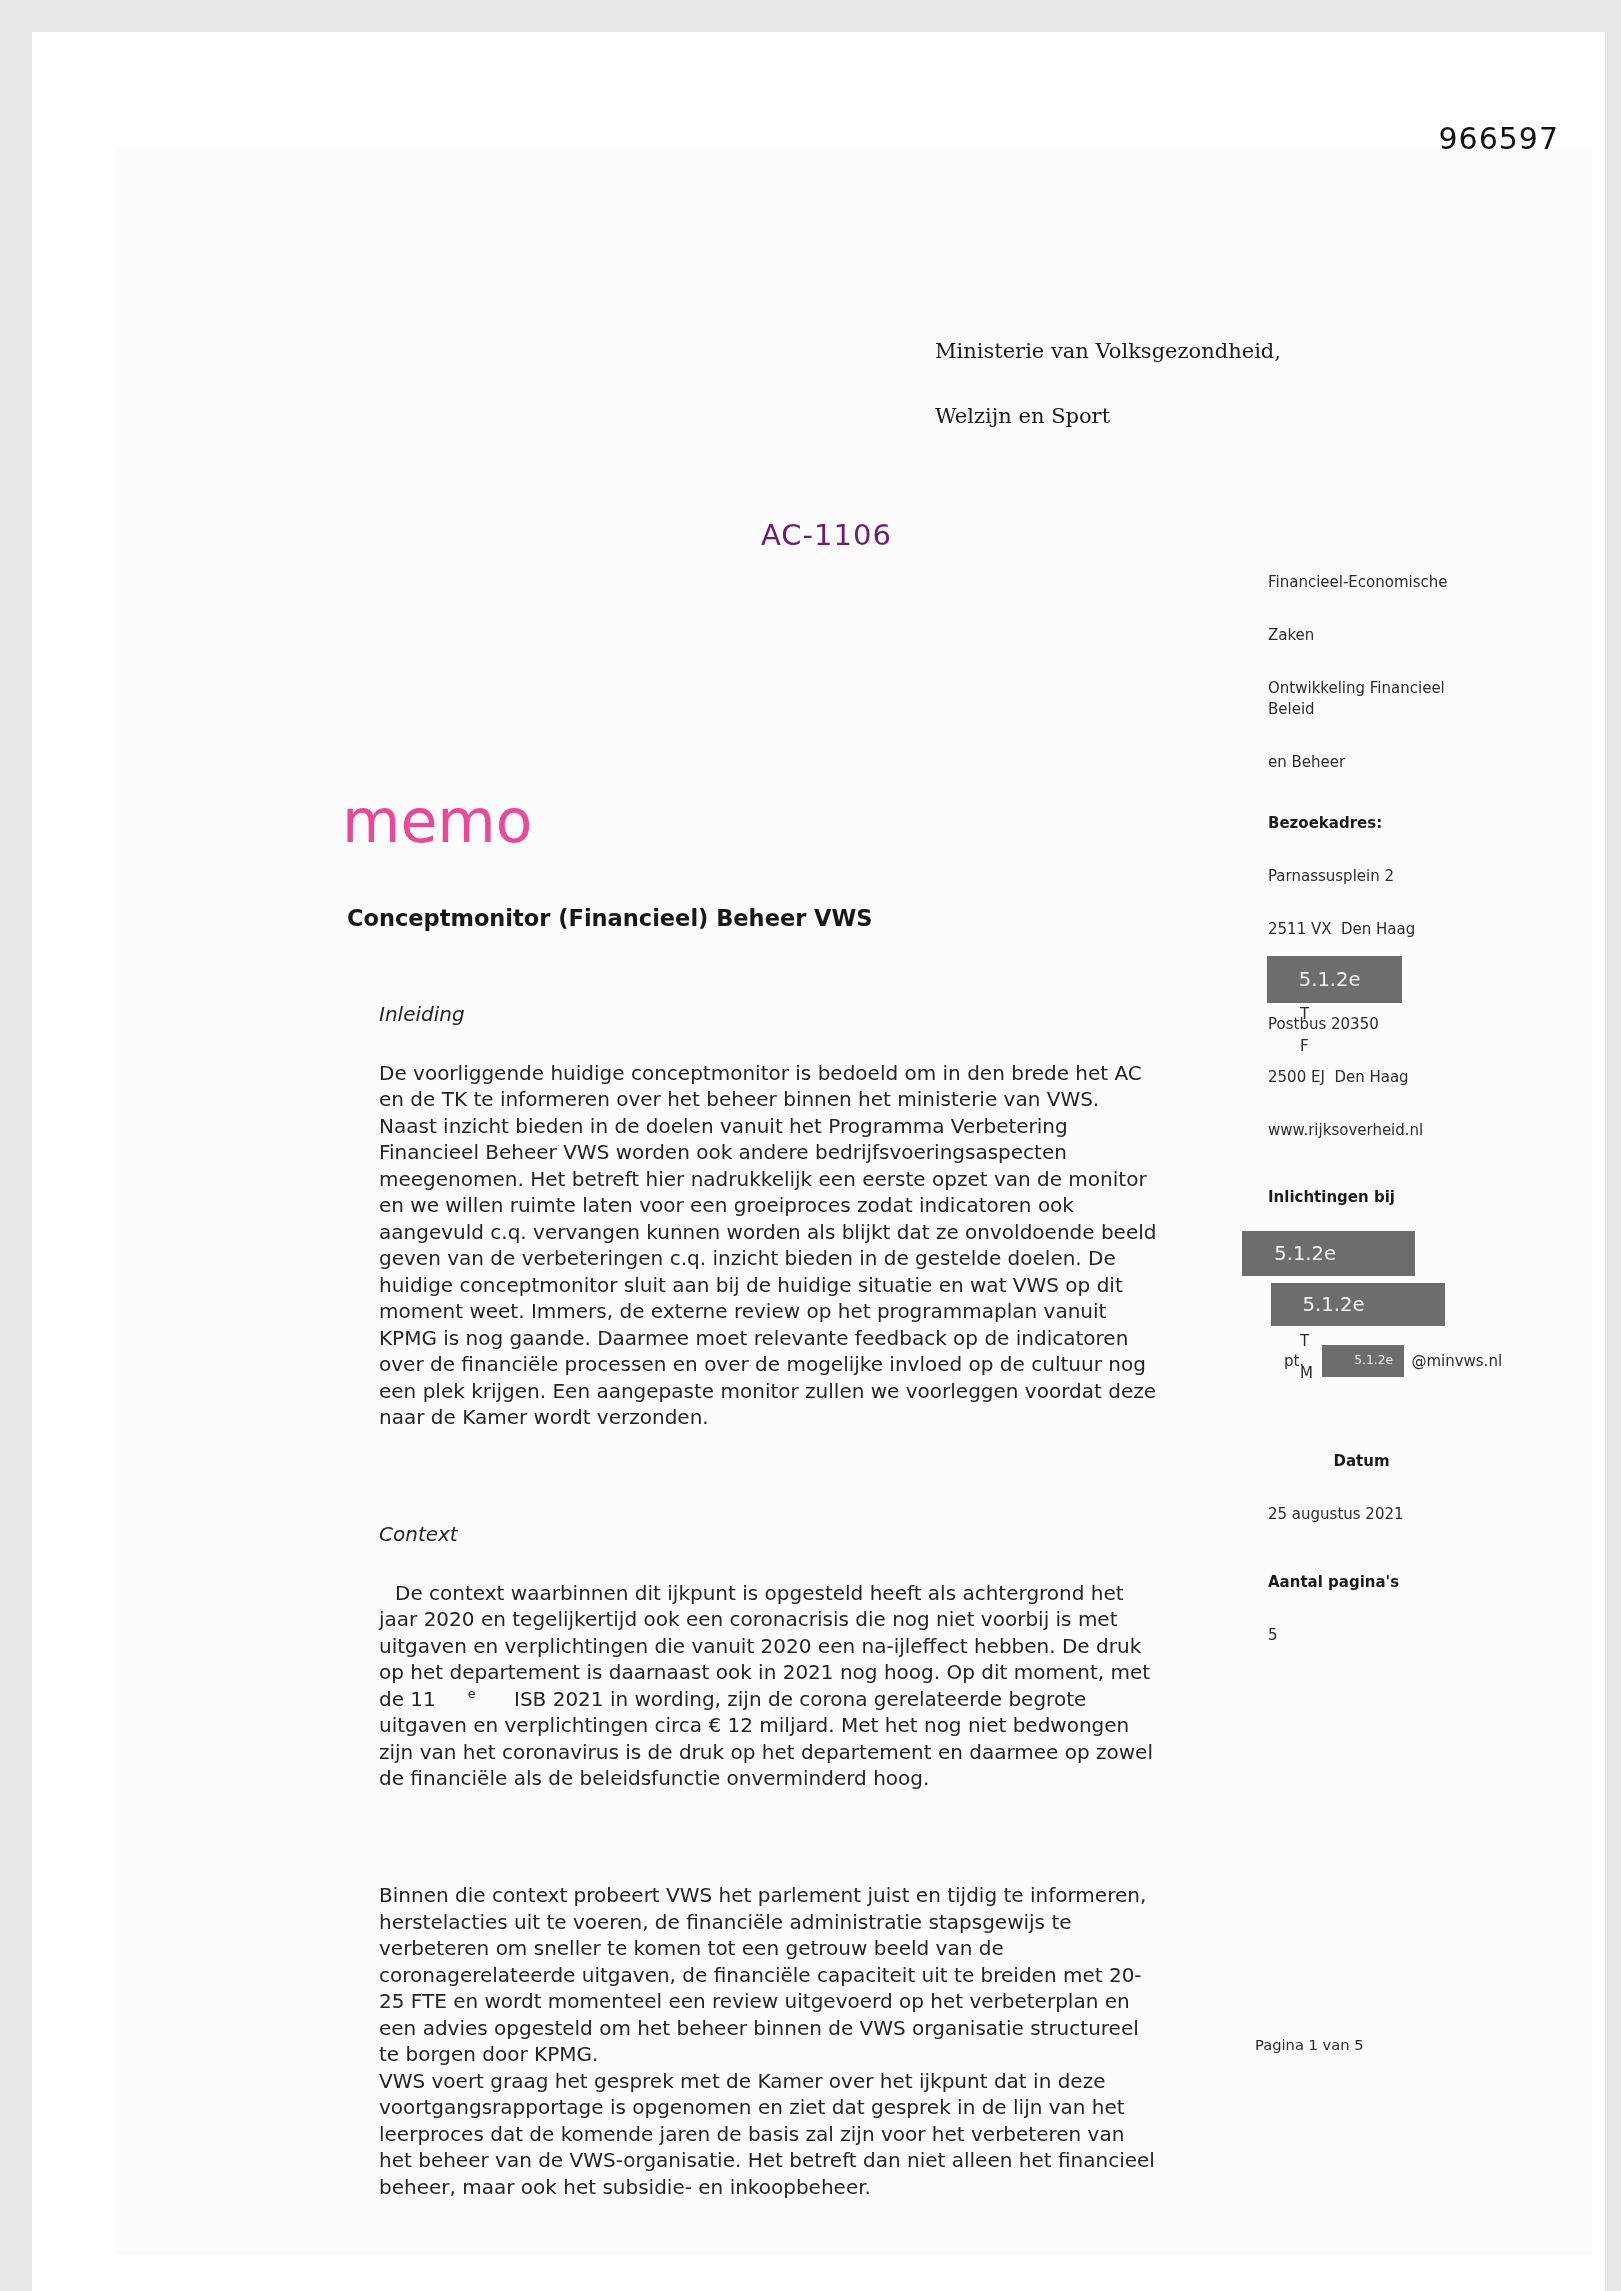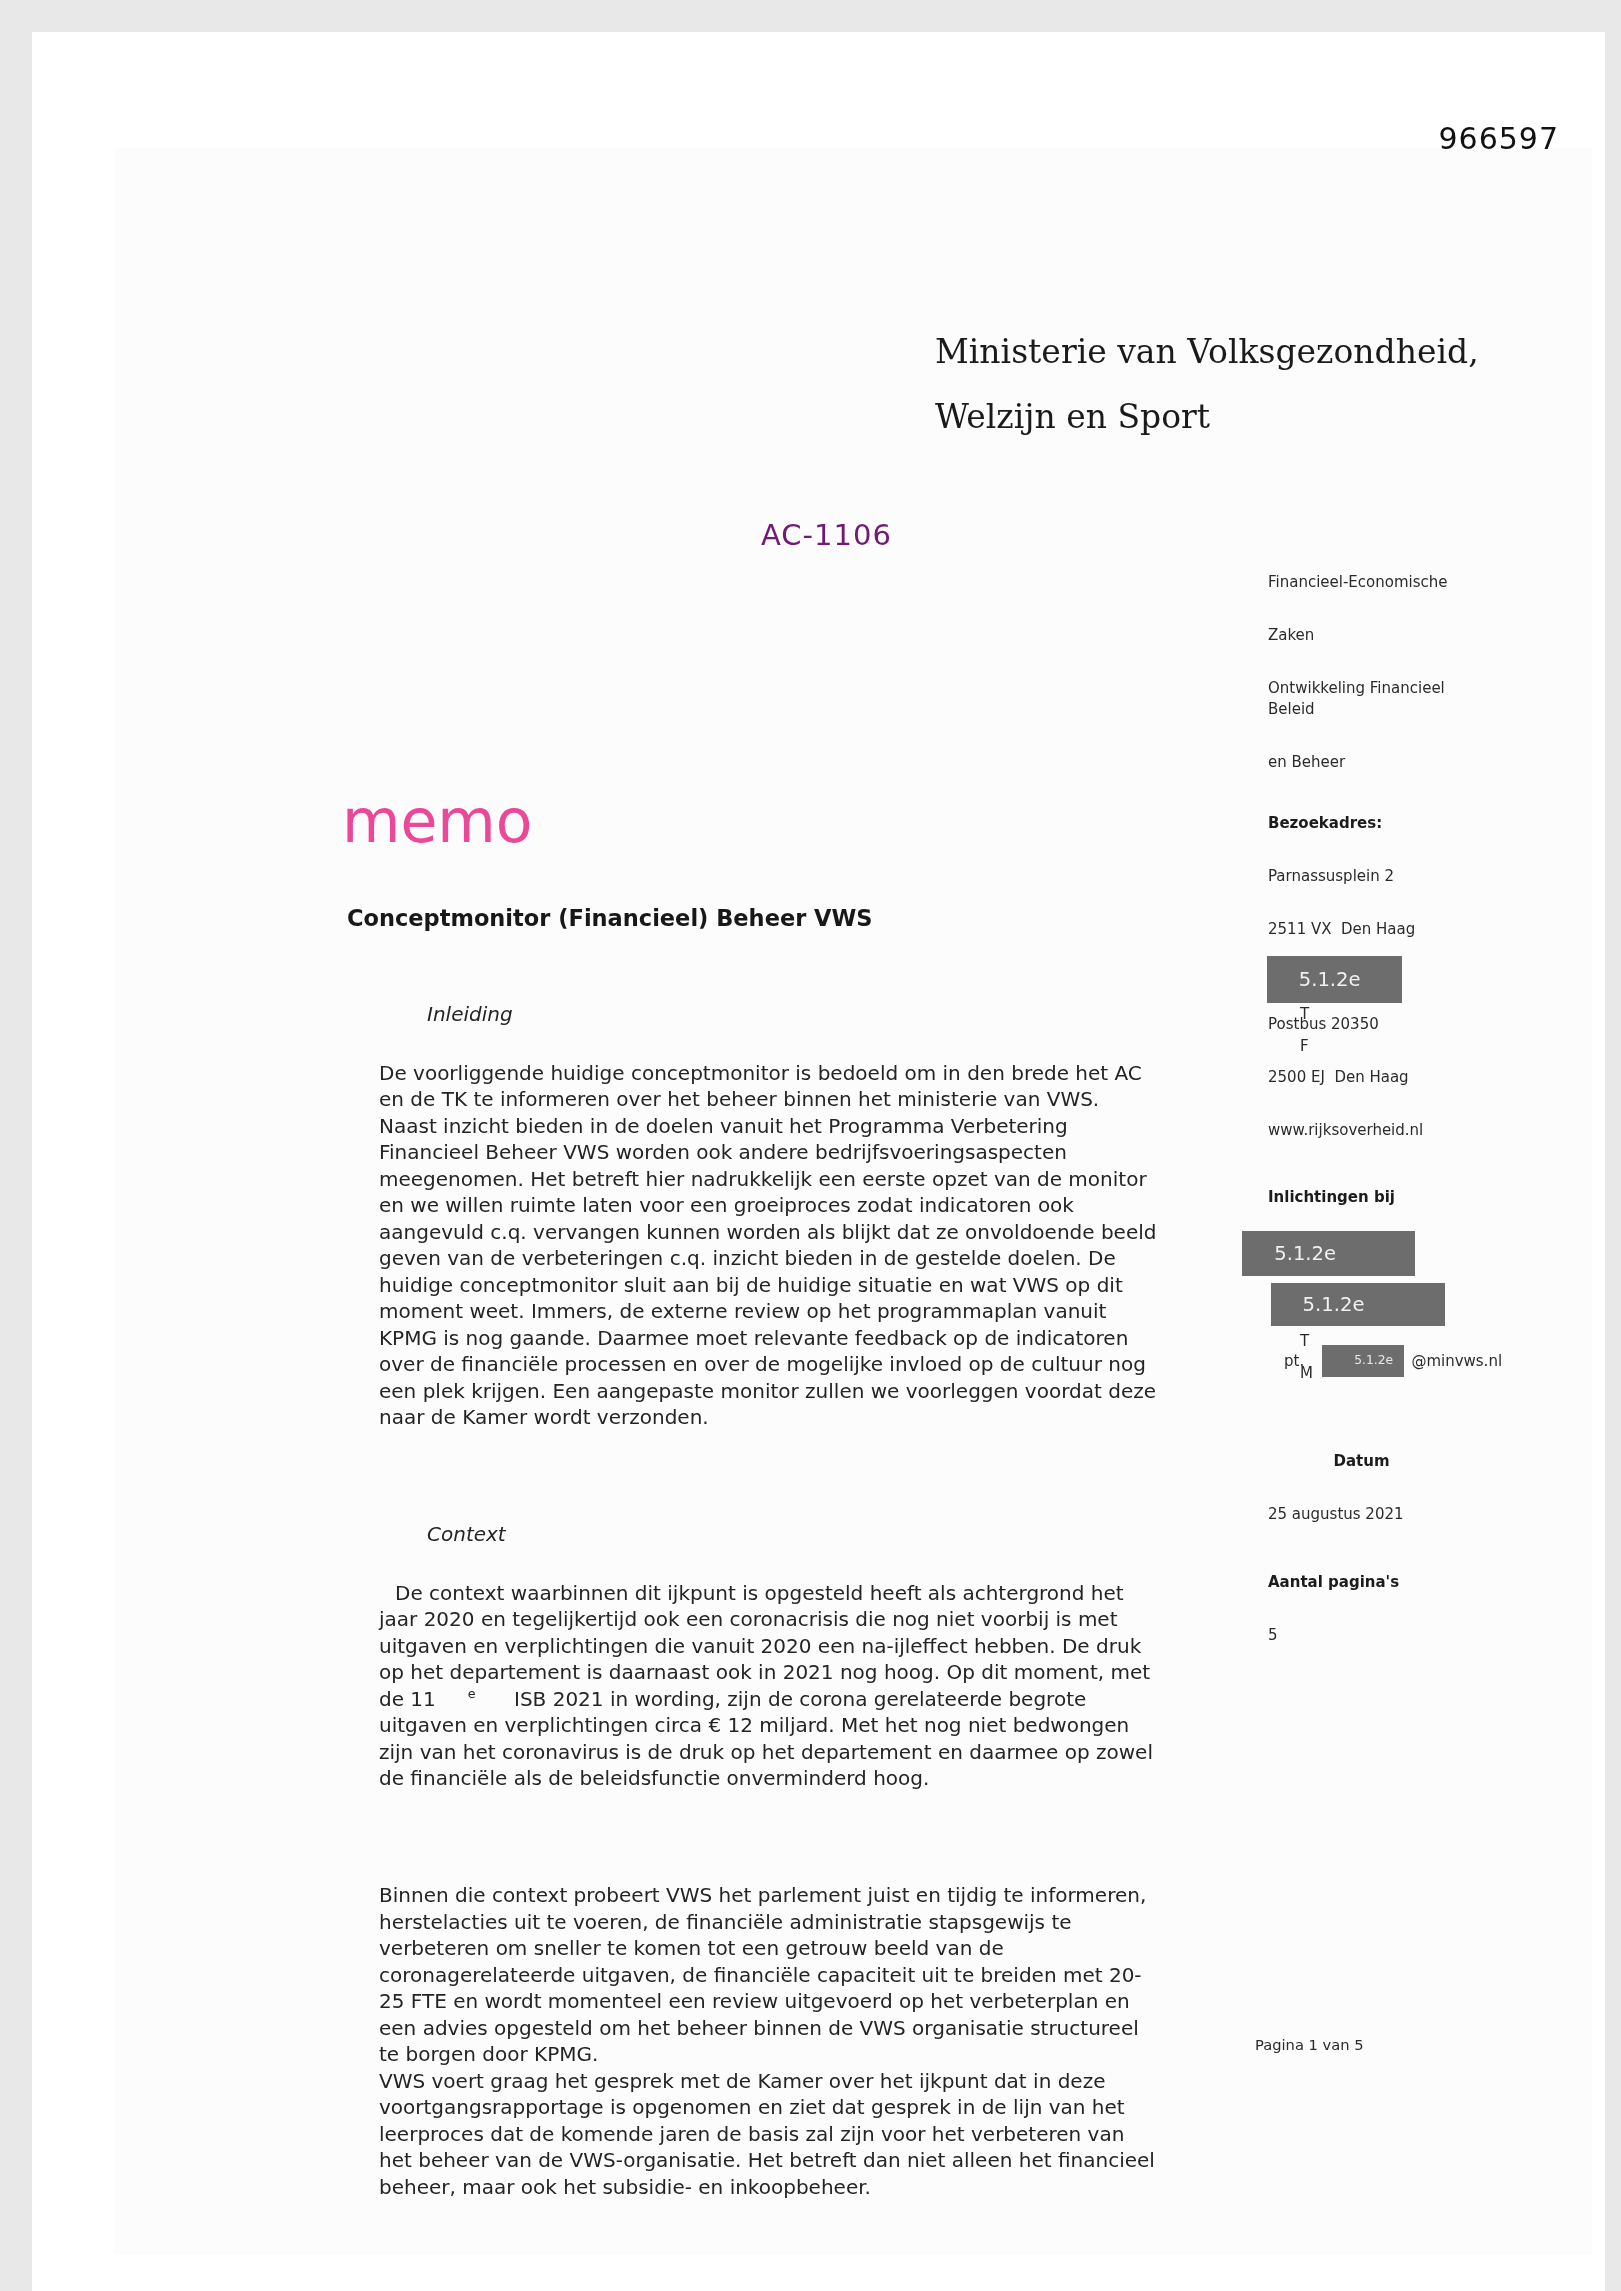--- a/index.html
+++ b/index.html
@@ -25,21 +25,21 @@
     position: absolute;
     top: 73px; right: 78px;
     font-size: 30px;
     color: #111111;
     letter-spacing: 1px;
   }
   .letterhead {
     position: absolute;
     left: 871px; top: 271px;
     font-family: "DejaVu Serif", "Liberation Serif", serif;
-    font-size: 33px;
+    font-size: 21px;
     line-height: 33px;
     color: #1a1a1a;
   }
   .reference {
     position: absolute;
     left: 713px; top: 470px;
     font-size: 29px;
     color: #701a75;
     letter-spacing: 1px;
   }
@@ -114,21 +114,21 @@
     color: #181818;
   }
   .body-col {
     position: absolute;
     left: 299px; top: 921px;
     width: 879px;
     font-size: 20px;
     line-height: 26.5px;
     color: #242424;
   }
-  .sec-heading { font-style: italic; margin-left: 48px; }
+  .sec-heading { font-style: italic; }
   .section + .section { margin-top: 26.5px; }
   .body-col p { margin: 0; }
   .preline { white-space: pre-line; }
   sup { font-size: 12.7px; vertical-align: super; line-height: 0; }
   
   .footer {
     position: absolute;
     left: 1207px; top: 1988px;
     font-size: 14.7px;
     color: #2b2b2b;

